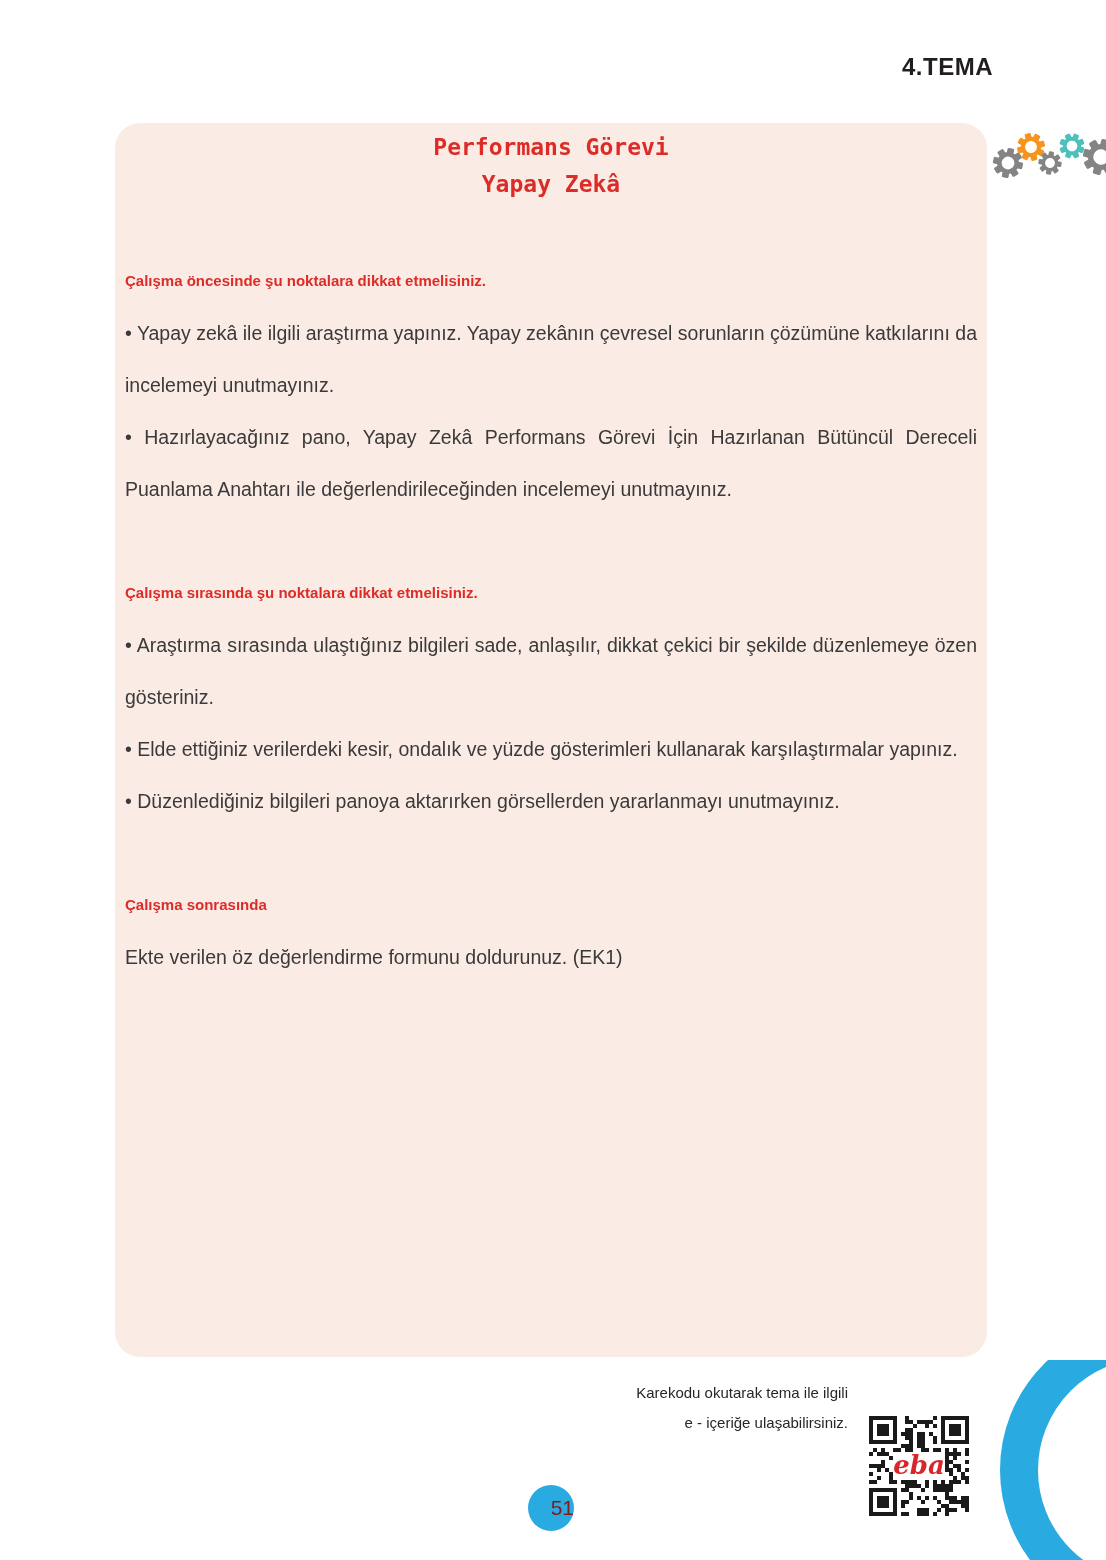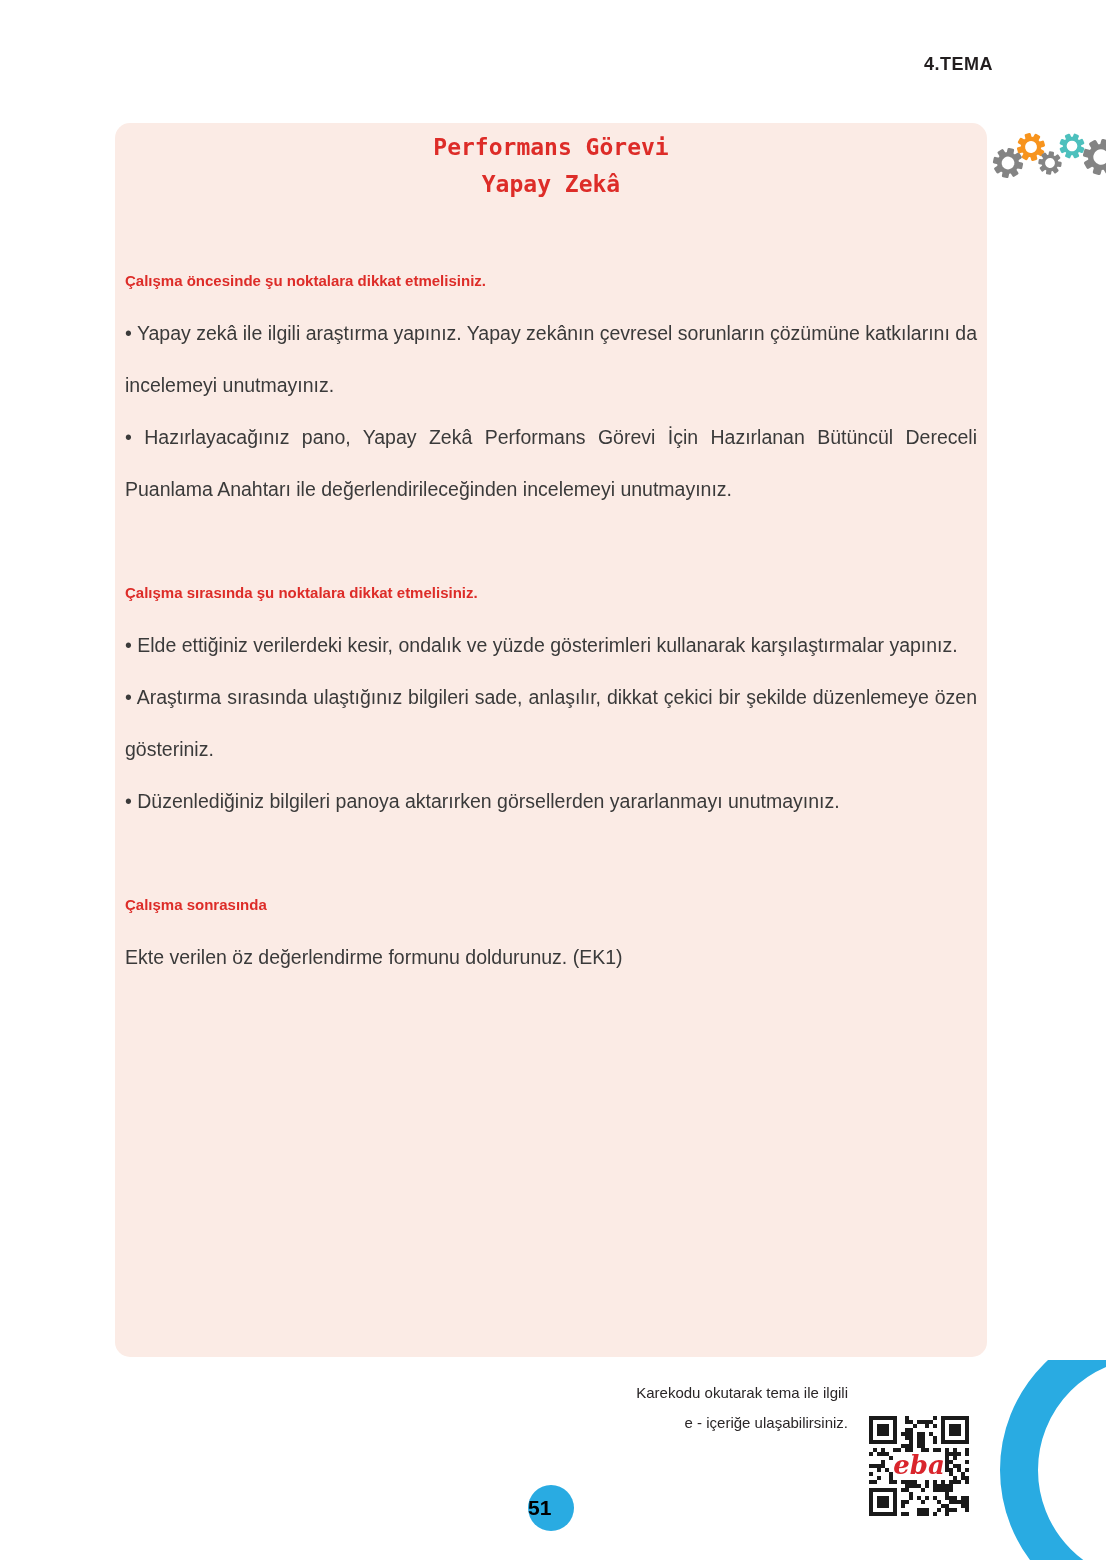--- a/index.html
+++ b/index.html
@@ -20,21 +20,21 @@
     overflow:hidden;
     font-family:"Liberation Sans", sans-serif;
     color:var(--body-text);
   }
 
   
   .tema-label{
     position:absolute;
     top:55px;
     right:113px;
-    font-size:18px;
+    font-size:24px;
     font-weight:bold;
     letter-spacing:.5px;
     color:var(--ink);
     line-height:1;
   }
 
   
   .gears{
     position:absolute;
     left:985px;
@@ -44,21 +44,21 @@
   }
 
   
   .task-card{
     position:absolute;
     left:115px;
     top:123px;
     width:872px;
     height:1234px;
     background:var(--card-background);
-    border-radius:15px;
+    border-radius:25px;
     padding:6px 10px 24px 10px;
     overflow:hidden;
   }
   .card-title{
     text-align:center;
     font-family:"DejaVu Sans Mono","Liberation Mono",monospace;
     font-weight:bold;
     font-size:23px;
     line-height:37px;
     color:var(--accent-red);
@@ -103,26 +103,26 @@
     background:#ffffff;
   }
   .page-number-badge{
     position:absolute;
     left:528px;
     top:1485px;
     width:46px;
     height:46px;
     border-radius:50%;
     background:var(--accent-blue);
-    color:#000000;
+    color:#7f1d1d;
     font-size:21px;
-    font-weight:bold;
+    font-weight:normal;
     display:flex;
     align-items:center;
-    justify-content:flex-start;
+    justify-content:flex-end;
   }
   .corner-arc{
     position:absolute;
     left:975px;
     top:1360px;
     width:131px;
     height:200px;
   }
 </style>
 </head>
@@ -151,22 +151,22 @@
 <div class="task-card">
   <div class="card-title">
     <div>Performans Görevi</div>
     <div>Yapay Zekâ</div>
   </div>
   <div>
       <h3 class="section-heading">Çalışma öncesinde şu noktalara dikkat etmelisiniz.</h3>
       <p class="card-item">• Yapay zekâ ile ilgili araştırma yapınız. Yapay zekânın çevresel sorunların çözümüne katkılarını da incelemeyi unutmayınız.</p>
       <p class="card-item">• Hazırlayacağınız pano, Yapay Zekâ Performans Görevi İçin Hazırlanan Bütüncül Dereceli Puanlama Anahtarı ile değerlendirileceğinden incelemeyi unutmayınız.</p>
       <h3 class="section-heading">Çalışma sırasında şu noktalara dikkat etmelisiniz.</h3>
+      <p class="card-item">• Araştırma sırasında ulaştığınız bilgileri sade, anlaşılır, dikkat çekici bir şekilde düzenlemeye özen gösteriniz.</p>
       <p class="card-item">• Elde ettiğiniz verilerdeki kesir, ondalık ve yüzde gösterimleri kullanarak karşılaştırmalar yapınız.</p>
-      <p class="card-item">• Araştırma sırasında ulaştığınız bilgileri sade, anlaşılır, dikkat çekici bir şekilde düzenlemeye özen gösteriniz.</p>
       <p class="card-item">• Düzenlediğiniz bilgileri panoya aktarırken görsellerden yararlanmayı unutmayınız.</p>
       <h3 class="section-heading">Çalışma sonrasında</h3>
       <p class="card-item">Ekte verilen öz değerlendirme formunu doldurunuz. (EK1)</p>
     </div>
 </div>
 
 <div class="qr-caption">
   <div>Karekodu okutarak tema ile ilgili</div>
   <div>e - içeriğe ulaşabilirsiniz.</div>
 </div>

